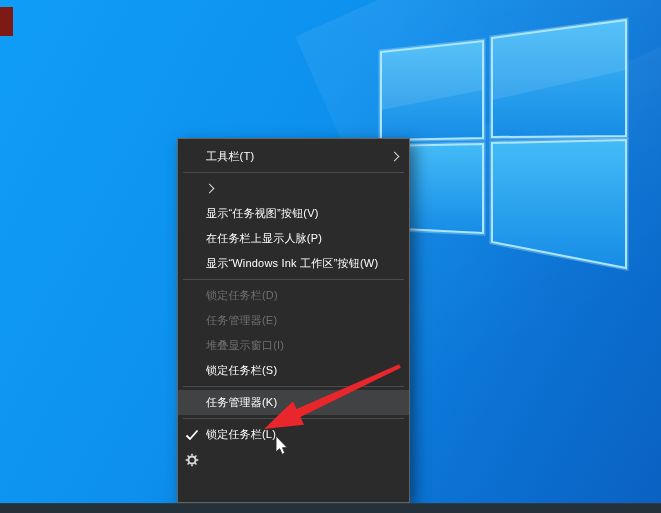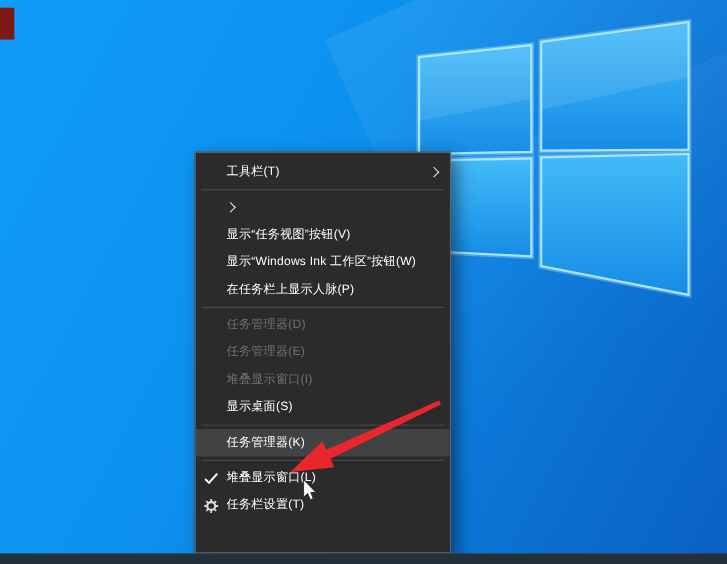--- a/index.html
+++ b/index.html
@@ -102,76 +102,75 @@
         <span class="chev-cell">
           <span class="chevron"></span>
         </span>
       </div>
       <div class="menu-item">
         <span class="icon-cell"></span>
         <span class="label">显示“任务视图”按钮(V)</span>
       </div>
       <div class="menu-item">
         <span class="icon-cell"></span>
-        <span class="label">显示“Windows Ink 工作区”按钮(W)</span>
+        <span class="label">在任务栏上显示人脉(P)</span>
       </div>
       <div class="menu-item">
         <span class="icon-cell"></span>
-        <span class="label">在任务栏上显示人脉(P)</span>
+        <span class="label">显示“Windows Ink 工作区”按钮(W)</span>
       </div>
       <div class="separator"></div>
       <div class="menu-item disabled">
         <span class="icon-cell"></span>
-        <span class="label">任务管理器(D)</span>
+        <span class="label">锁定任务栏(D)</span>
       </div>
       <div class="menu-item disabled">
         <span class="icon-cell"></span>
         <span class="label">任务管理器(E)</span>
       </div>
       <div class="menu-item disabled">
         <span class="icon-cell"></span>
         <span class="label">堆叠显示窗口(I)</span>
       </div>
       <div class="menu-item">
         <span class="icon-cell"></span>
-        <span class="label">显示桌面(S)</span>
+        <span class="label">锁定任务栏(S)</span>
       </div>
       <div class="separator"></div>
       <div class="menu-item highlighted">
         <span class="icon-cell"></span>
         <span class="label">任务管理器(K)</span>
       </div>
       <div class="separator"></div>
       <div class="menu-item">
         <span class="icon-cell">
           <svg width="14" height="12" viewBox="0 0 14 12">
             <polyline points="1.5,6.5 5,10 12.5,1.5" fill="none" stroke="#ffffff" stroke-width="1.8"></polyline>
           </svg>
         </span>
-        <span class="label">堆叠显示窗口(L)</span>
+        <span class="label">锁定任务栏(L)</span>
       </div>
       <div class="menu-item">
         <span class="icon-cell">
           <svg width="14" height="14" viewBox="0 0 14 14">
             <g stroke="#dcdcdc">
               <circle cx="7" cy="7" r="3.6" fill="none" stroke-width="2"></circle>
               <g stroke-width="1.6">
                 <line x1="11.2" y1="7" x2="13.3" y2="7"></line>
                 <line x1="9.9698484809835" y1="9.969848480983499" x2="11.45477272147525" y2="11.454772721475248"></line>
                 <line x1="7" y1="11.2" x2="7" y2="13.3"></line>
                 <line x1="4.030151519016501" y1="9.9698484809835" x2="2.5452272785247514" y2="11.45477272147525"></line>
                 <line x1="2.8" y1="7.000000000000001" x2="0.7000000000000002" y2="7.000000000000001"></line>
                 <line x1="4.030151519016499" y1="4.030151519016501" x2="2.5452272785247496" y2="2.5452272785247514"></line>
                 <line x1="6.999999999999999" y1="2.8" x2="6.999999999999999" y2="0.7000000000000002"></line>
                 <line x1="9.969848480983499" y1="4.030151519016499" x2="11.454772721475248" y2="2.5452272785247496"></line>
               </g>
             </g>
           </svg>
         </span>
-        <span class="label">任务栏设置(T)</span>
       </div>
     </div>
 </div>
 
 <div class="taskbar"></div>
 
 <svg class="overlay" width="661" height="513" viewBox="0 0 661 513">
   <polygon points="399.2,364.2 296.6,408.9 293,401.2 264,429 304,424.8 300.4,417.1 400.8,367.8" fill="#e8262c"></polygon>
   <g transform="translate(276,436)">
     <path d="M0 0 L0 16 L3.7 12.7 L6.1 18.3 L8.8 17.1 L6.5 11.7 L11.2 11.7 Z" fill="#ffffff" stroke="#2a2a2a" stroke-width="0.9"></path>

